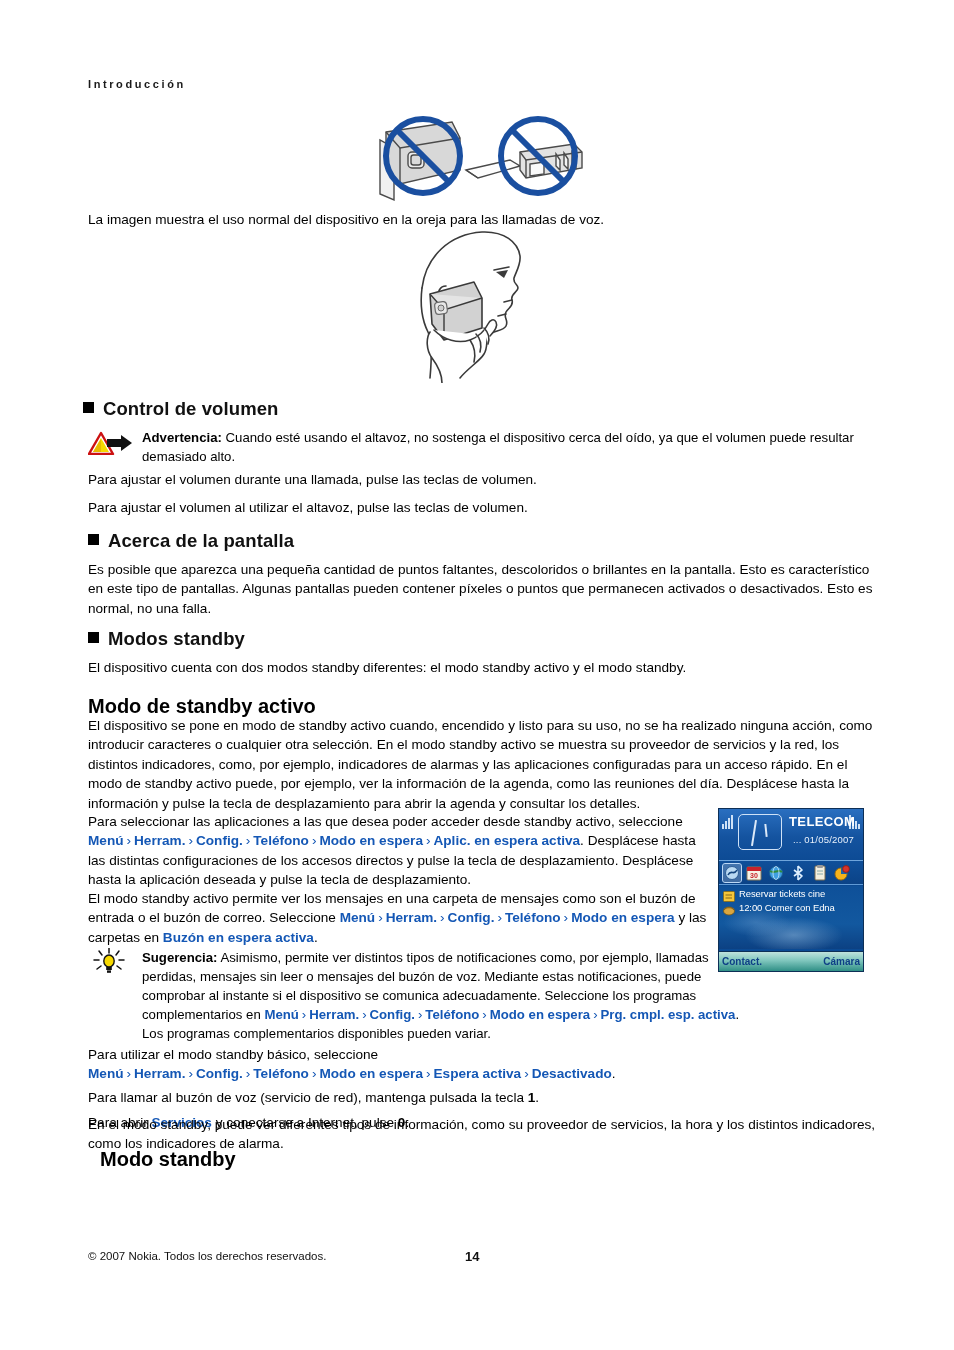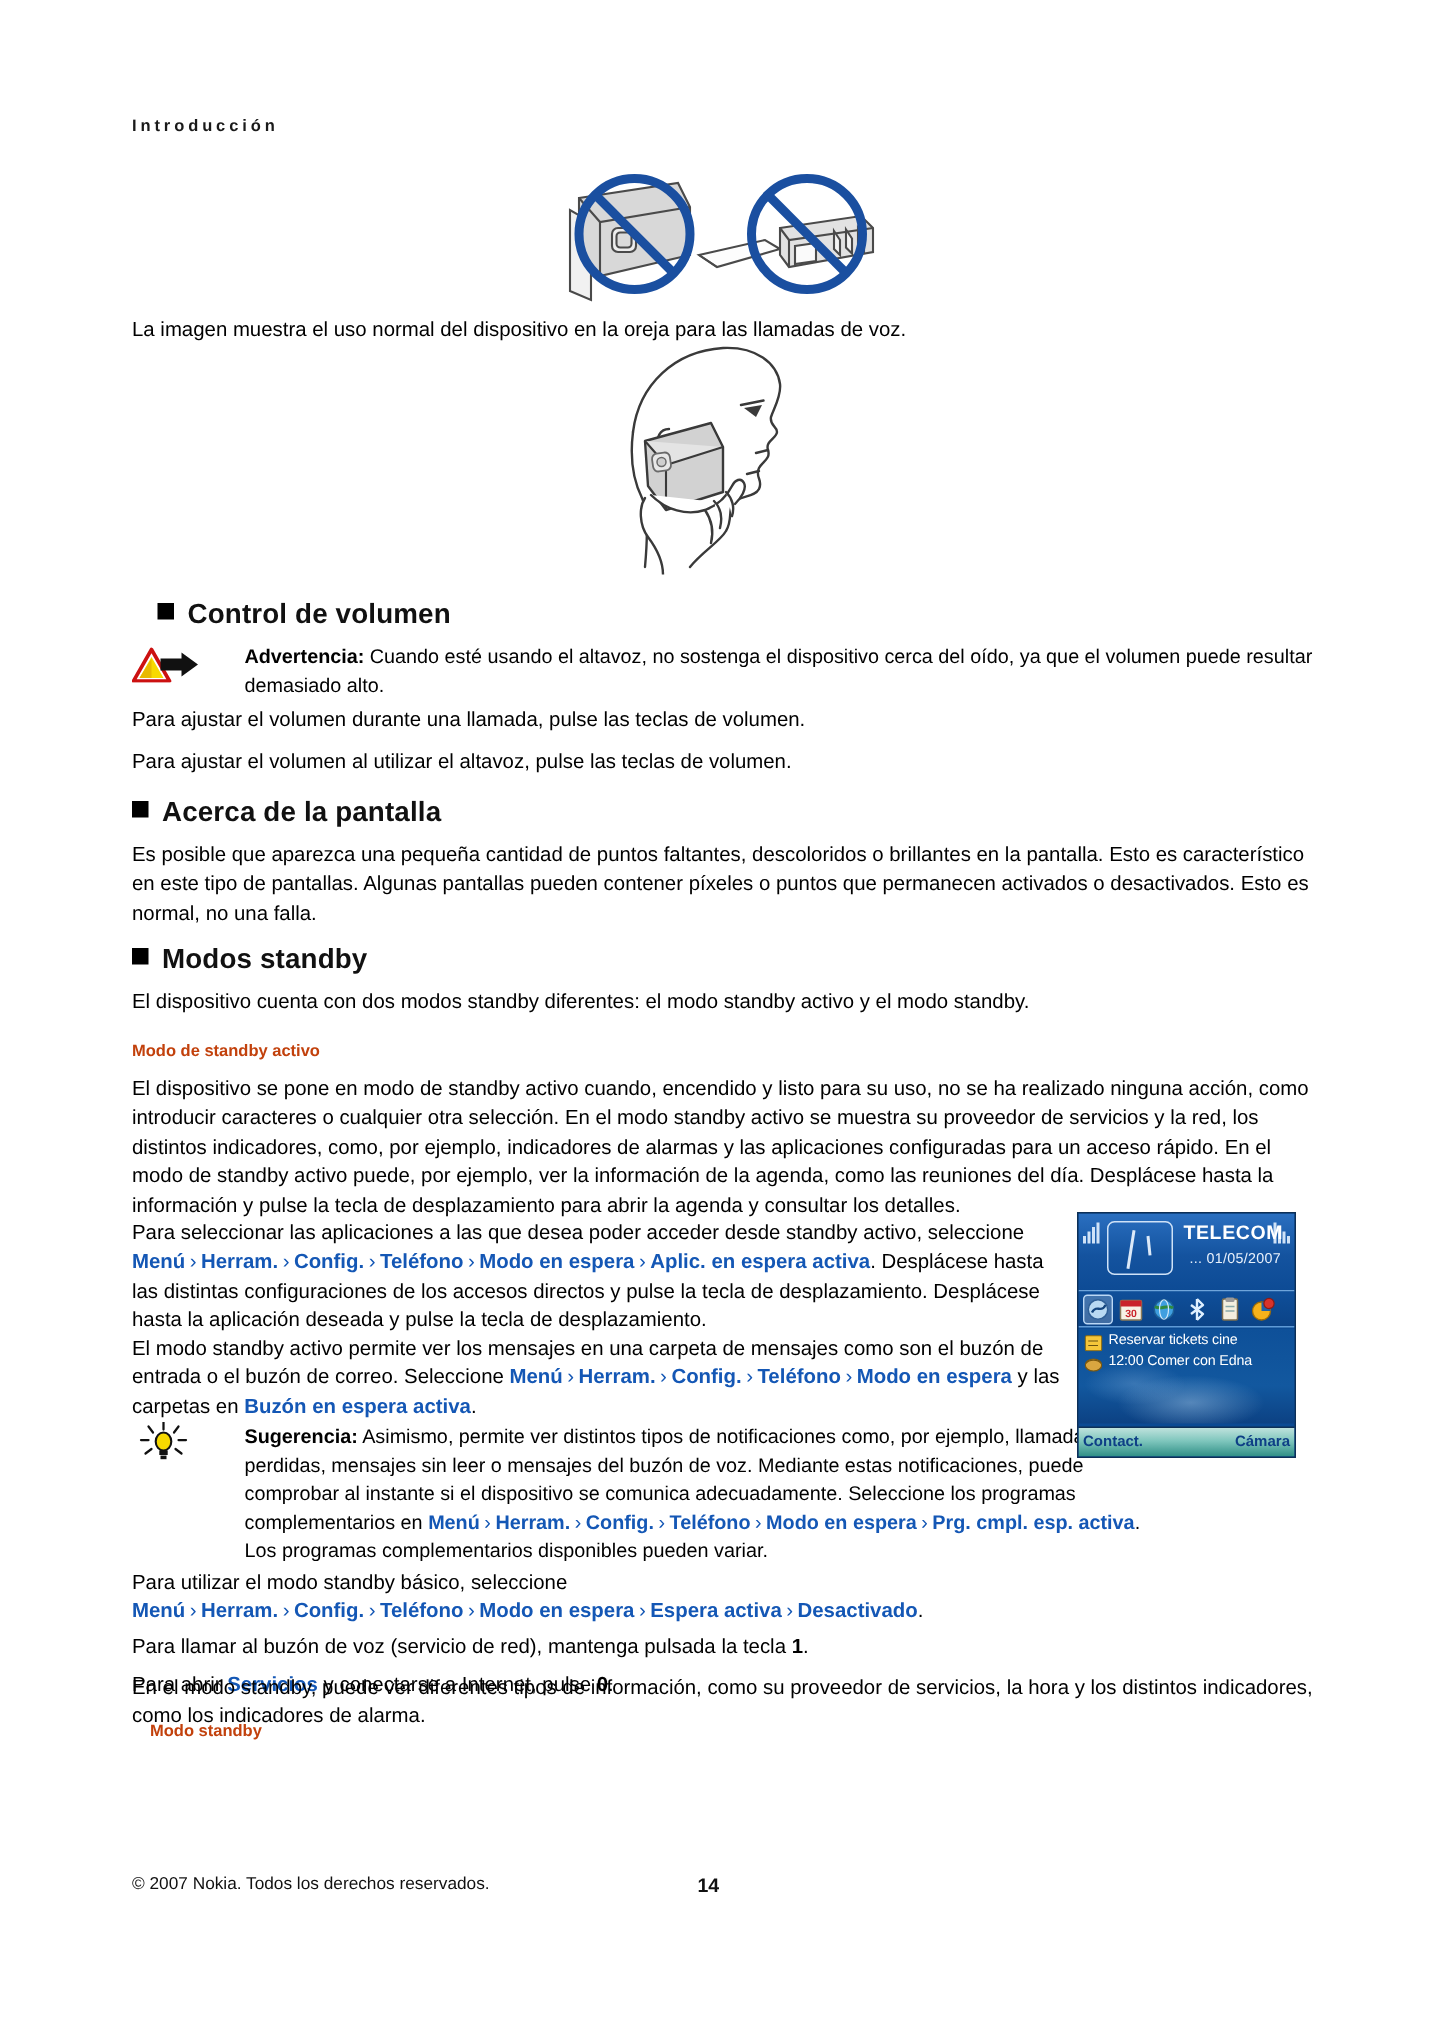--- a/index.html
+++ b/index.html
@@ -32,35 +32,35 @@
   
   .h1 {
     position:absolute; font-size:18.5px; font-weight:bold; color:#111;
     letter-spacing:0.1px;
   }
   .h1 .sq {
     display:inline-block; width:11px; height:11px; background:#000;
     margin-right:9px; vertical-align:2px;
   }
   .h2 {
-    position:absolute; font-size:11px; font-weight:bold; color:#c2410c;
+    position:absolute; font-size:20px; font-weight:bold; color:#000000;
   }
 
   
   .p {
     position:absolute; font-size:13.6px; line-height:19.4px;
     color:#000; text-align:left;
   }
   .lnk { color:#1457b5; font-weight:bold; white-space:nowrap; }
   .chev { color:#1457b5; font-weight:normal; padding:0 3px; }
   b.kb { font-weight:bold; }
 
   
   .note { position:absolute; }
-  .note .body { position:absolute; left:75px; top:0; font-size:13.2px; line-height:19px; }
+  .note .body { position:absolute; left:54px; top:0; font-size:13.2px; line-height:19px; }
   .note .lbl { font-weight:bold; }
 
   .warn-icon { position:absolute; left:0; top:3px; width:46px; height:24px; }
   .tip-icon  { position:absolute; left:4px; top:0px;  width:34px; height:30px; }
 
   
   .phone {
     position:absolute; left:718px; top:808px; width:146px; height:164px;
     border:1px solid #0d2f56; background:#0b4a93; overflow:hidden;
     font-family:"Liberation Sans", sans-serif;
@@ -219,21 +219,21 @@
         <path d="M22 104 C18 110 18 122 24 130 C30 138 34 146 34 155"></path>
         <path d="M26 102 C36 112 50 116 62 112 C70 109 76 104 80 96
                  C82 92 86 90 88 94 C90 98 86 104 82 108"></path>
         <path d="M62 112 C66 118 68 126 66 134"></path>
         <path d="M76 100 C80 104 82 110 80 116"></path>
         <path d="M68 106 C72 110 74 116 72 124"></path>
       </g>
     </svg>
   </div>
 
-  <div class="h1" style="left:105px; top:398px;">
+  <div class="h1" style="left:83px; top:398px;">
     <span class="sq"></span><span>Control de volumen</span>
   </div>
 
   <div class="note" style="left:88px; top:428px; width:790px;">
     <span class="warn-icon">
       <svg width="46" height="24" viewBox="0 0 46 24">
         <polygon points="13,2 25,23 1,23" fill="#ffffff" stroke="#cc1111" stroke-width="2.4" stroke-linejoin="round"></polygon>
         <polygon points="13,7 21,21 5,21" fill="#f7d900"></polygon>
         <path d="M13 8 L13 21 L5 21 Z" fill="#e8b900"></path>
         <path d="M19 8 L33 8 L33 4 L44 12 L33 20 L33 16 L19 16 Z" fill="#111111"></path>

